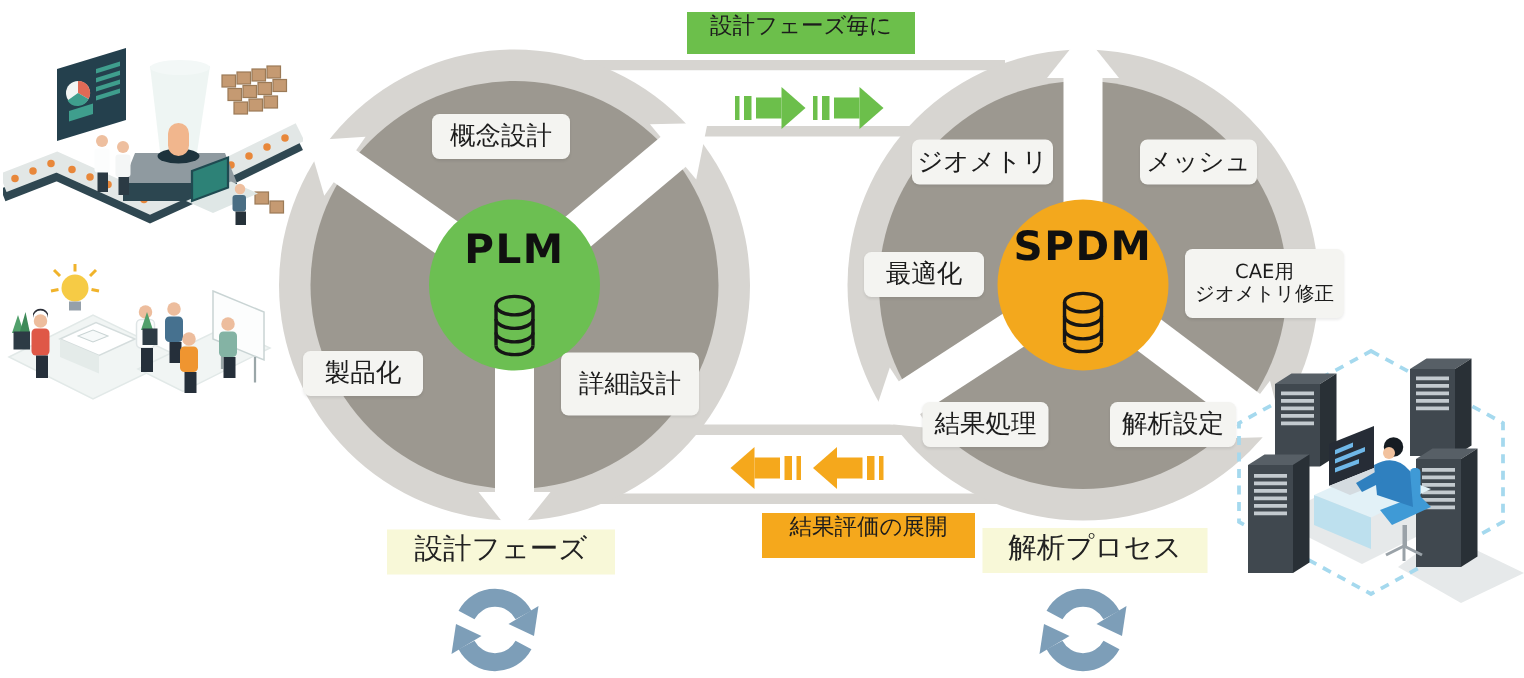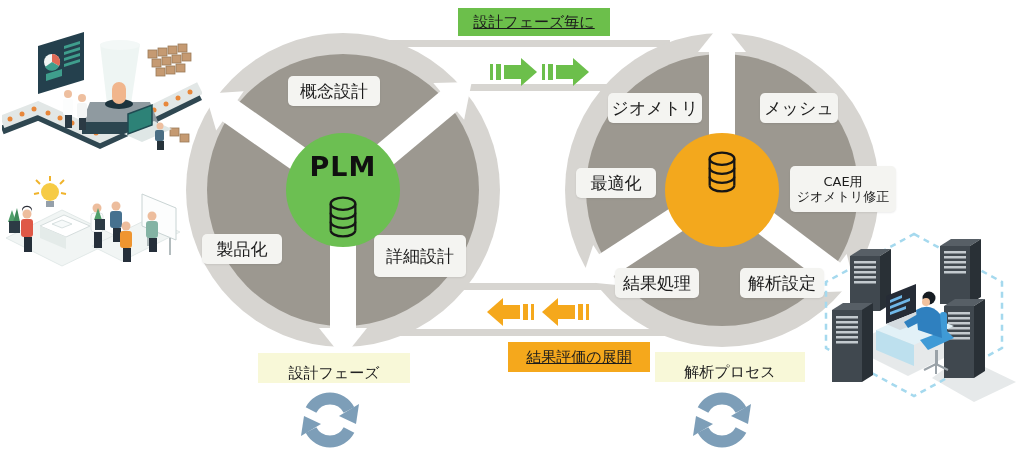--- a/index.html
+++ b/index.html
@@ -12,28 +12,28 @@
   .abs { position:absolute; }
   .stage { left:0; top:0; }
   .chip {
     background:#f4f4f1; border-radius:5px;
     display:flex; flex-direction:column; align-items:center; justify-content:center;
     font-size:17px; line-height:1.18; text-align:center; color:#1c1c1c;
     box-shadow:0 1px 2px rgba(0,0,0,.08);
   }
   .chip.small { font-size:13px; }
   .banner {
-    display:flex; align-items:center; justify-content:center;
-    font-size:15px; color:#1c1c1c;text-decoration:underline;
+    display:flex; justify-content:center;
+    font-size:15px; color:#1c1c1c;
   }
   .banner.green  { background:#6cbf4b; }
   .banner.orange { background:#f5a81c;margin-left:40px; }
   .footer-label {
-    background:#f8f8d8; display:flex; align-items:flex-end; justify-content:center;
-    font-size:15px; color:#222222;
+    background:#f8f8d8; display:flex; align-items:flex-start; justify-content:center;
+    font-size:19px; color:#222222;
   }
   .center-title {
     display:flex; flex-direction:column; align-items:center; gap:16px;
     font-weight:600; color:#101010; letter-spacing:1px;
   }
   .center-title .t { font-size:27px; line-height:1; }
 </style>
 </head>
 <body>
 
@@ -377,20 +377,21 @@
   <span>ジオメトリ修正</span>
 </div>
 <div class="abs chip" style="left:615px;top:268px;width:84px;height:30px">
   <span>結果処理</span>
 </div>
 <div class="abs chip" style="left:740px;top:268px;width:84px;height:30px">
   <span>解析設定</span>
 </div>
 
 <div class="abs center-title" style="left:662px;top:151px;width:120px">
+  <span class="t">SPDM</span>
   <svg width="36" height="42" viewBox="0 0 38 44">
     <g fill="none" stroke="#151515" stroke-width="2.4">
       <ellipse cx="19" cy="8" rx="13" ry="6.5"></ellipse>
       <path d="M6 8 L6 36"></path>
         <path d="M32 8 L32 36"></path>
       <path d="M6 17.5 A13 6.5 0 0 0 32 17.5"></path>
       <path d="M6 27 A13 6.5 0 0 0 32 27"></path>
       <path d="M6 36 A13 6.5 0 0 0 32 36"></path>
     </g>
   </svg>

